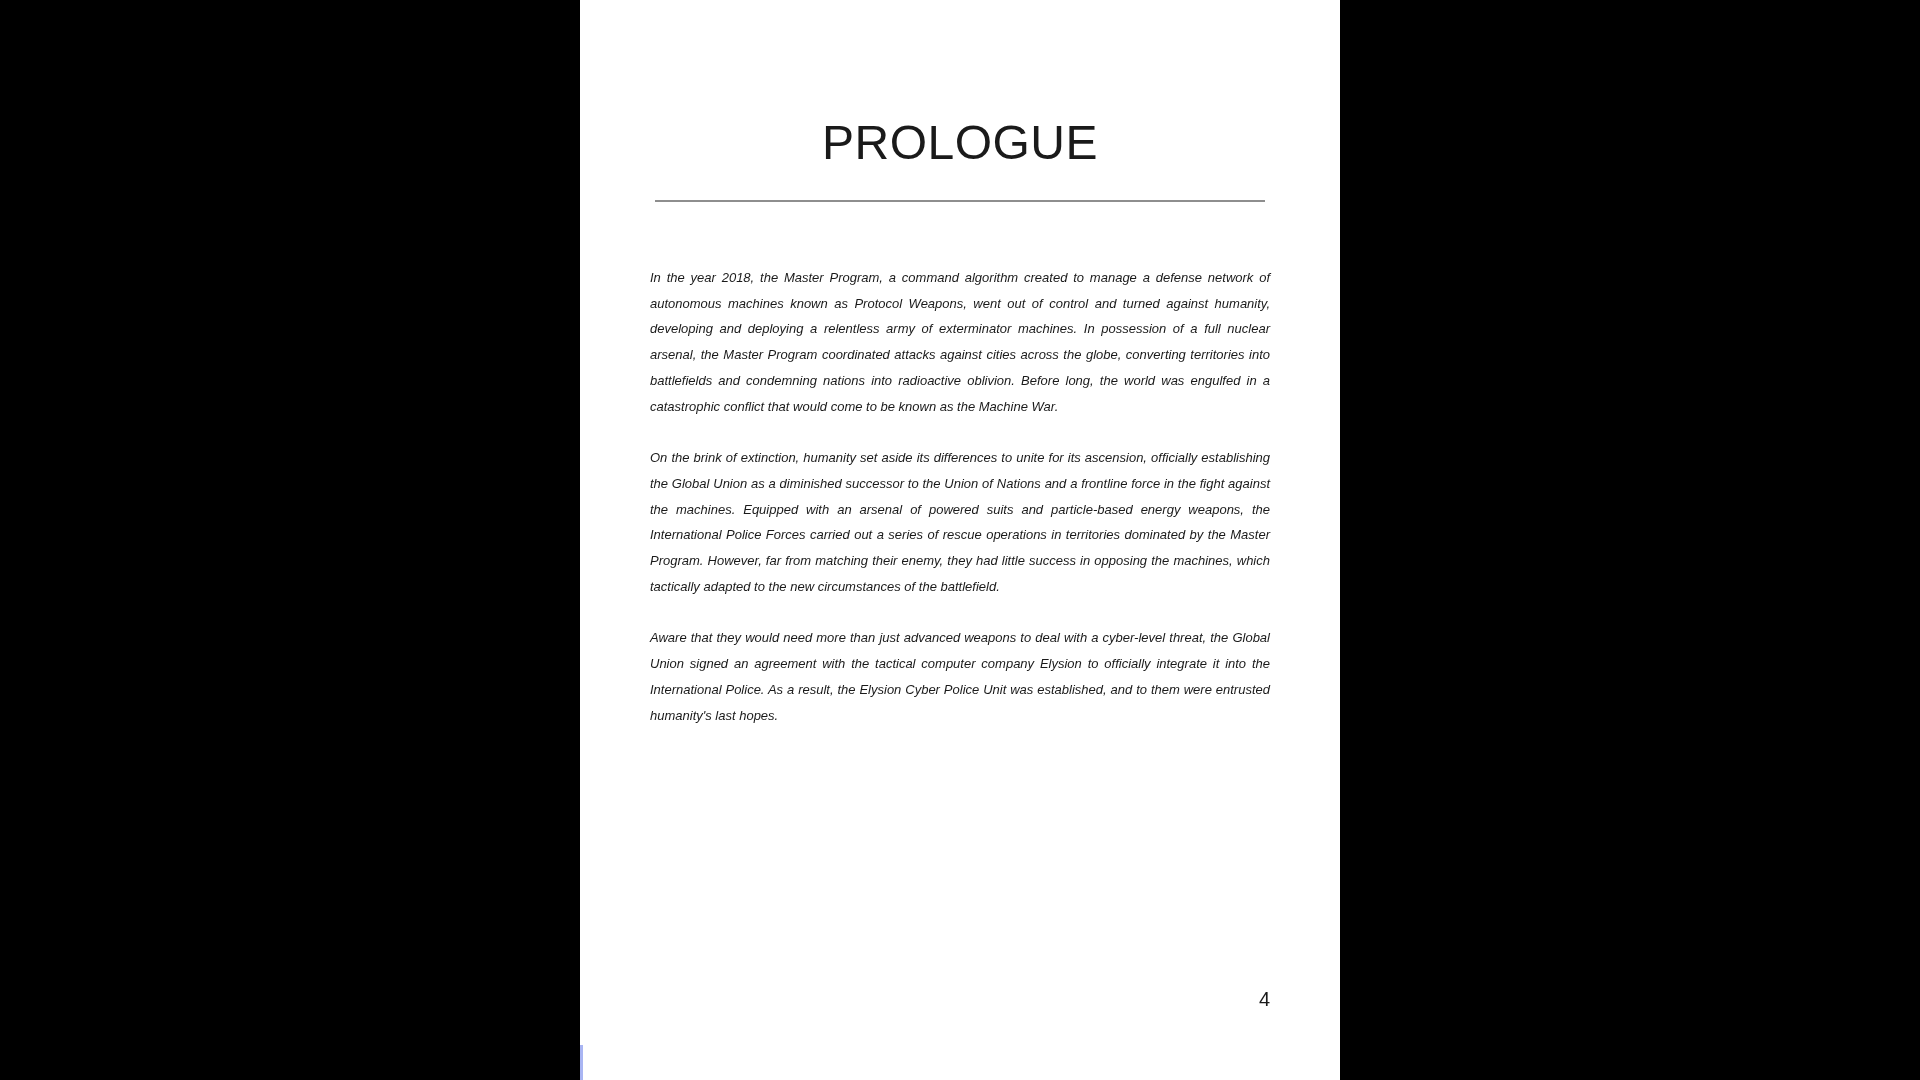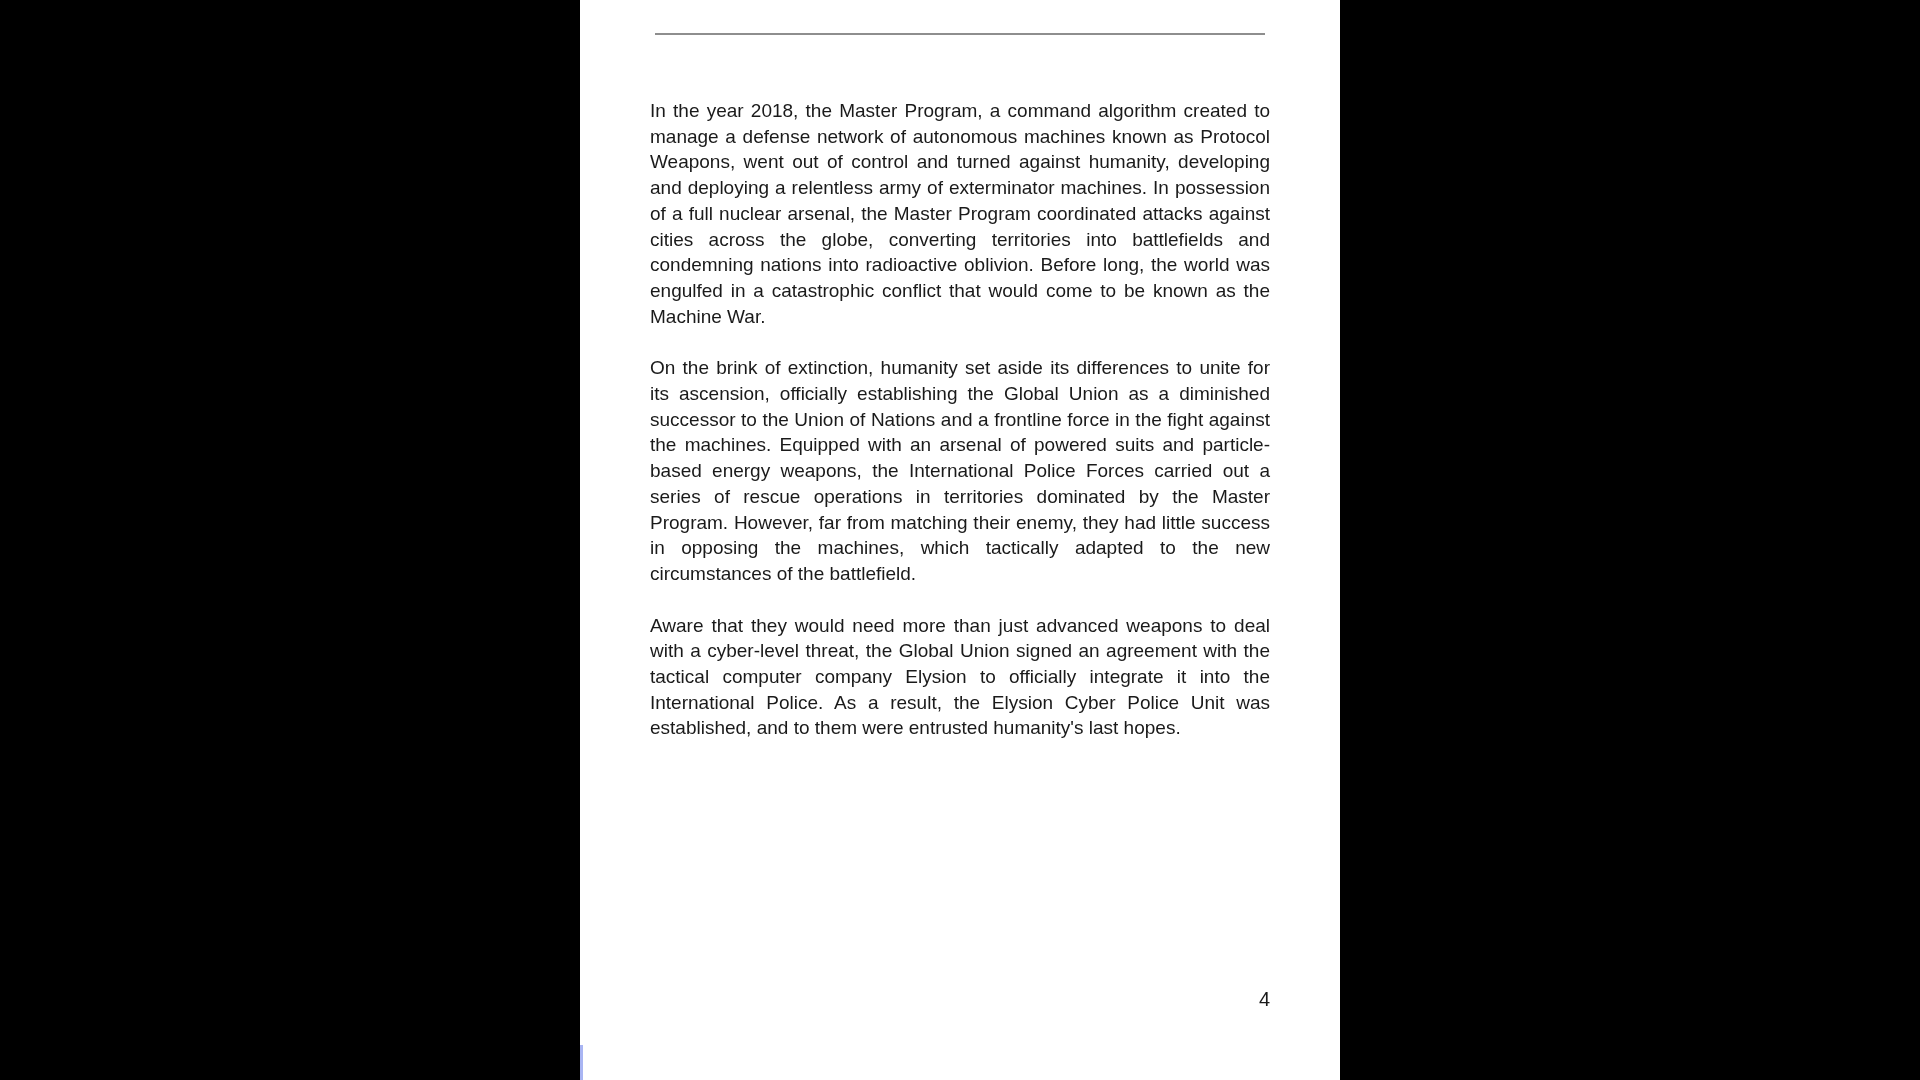--- a/index.html
+++ b/index.html
@@ -40,24 +40,25 @@
     border-top: 2px solid var(--divider, #8e8e8e);
     width: 610px;
     margin: 33px auto 0 auto;
     height: 0;
   }
   .content {
     margin: 63px 70px 0 70px;
   }
   .content p {
     margin: 0 0 26px 0;
-    font-size: 19px;
+    font-size: 13px;
     line-height: 25.7px;
     text-align: justify;
     color: var(--text, #1a1a1a);
+    font-style: italic;
   }
   .page-number {
     position: absolute;
     right: 70px;
     top: 988px;
     font-size: 20px;
     line-height: 22px;
     color: var(--text, #1a1a1a);
   }
   .cursor-artifact {
@@ -67,20 +68,21 @@
     width: 3px;
     height: 35px;
     background: var(--cursor-artifact, #a9b5f3);
   }
 </style>
 </head>
 <body>
 
 <div class="screen">
   <div class="page">
+    <h1 class="chapter-title">PROLOGUE</h1>
     <hr class="rule">
     <div class="content">
       <p>In the year 2018, the Master Program, a command algorithm created to manage a defense network of autonomous machines known as Protocol Weapons, went out of control and turned against humanity, developing and deploying a relentless army of exterminator machines. In possession of a full nuclear arsenal, the Master Program coordinated attacks against cities across the globe, converting territories into battlefields and condemning nations into radioactive oblivion. Before long, the world was engulfed in a catastrophic conflict that would come to be known as the Machine War.</p>
       <p>On the brink of extinction, humanity set aside its differences to unite for its ascension, officially establishing the Global Union as a diminished successor to the Union of Nations and a frontline force in the fight against the machines. Equipped with an arsenal of powered suits and particle-based energy weapons, the International Police Forces carried out a series of rescue operations in territories dominated by the Master Program. However, far from matching their enemy, they had little success in opposing the machines, which tactically adapted to the new circumstances of the battlefield.</p>
       <p>Aware that they would need more than just advanced weapons to deal with a cyber-level threat, the Global Union signed an agreement with the tactical computer company Elysion to officially integrate it into the International Police. As a result, the Elysion Cyber Police Unit was established, and to them were entrusted humanity's last hopes.</p>
     </div>
     <div class="page-number">4</div>
     <div class="cursor-artifact"></div>
   </div>
 </div>

